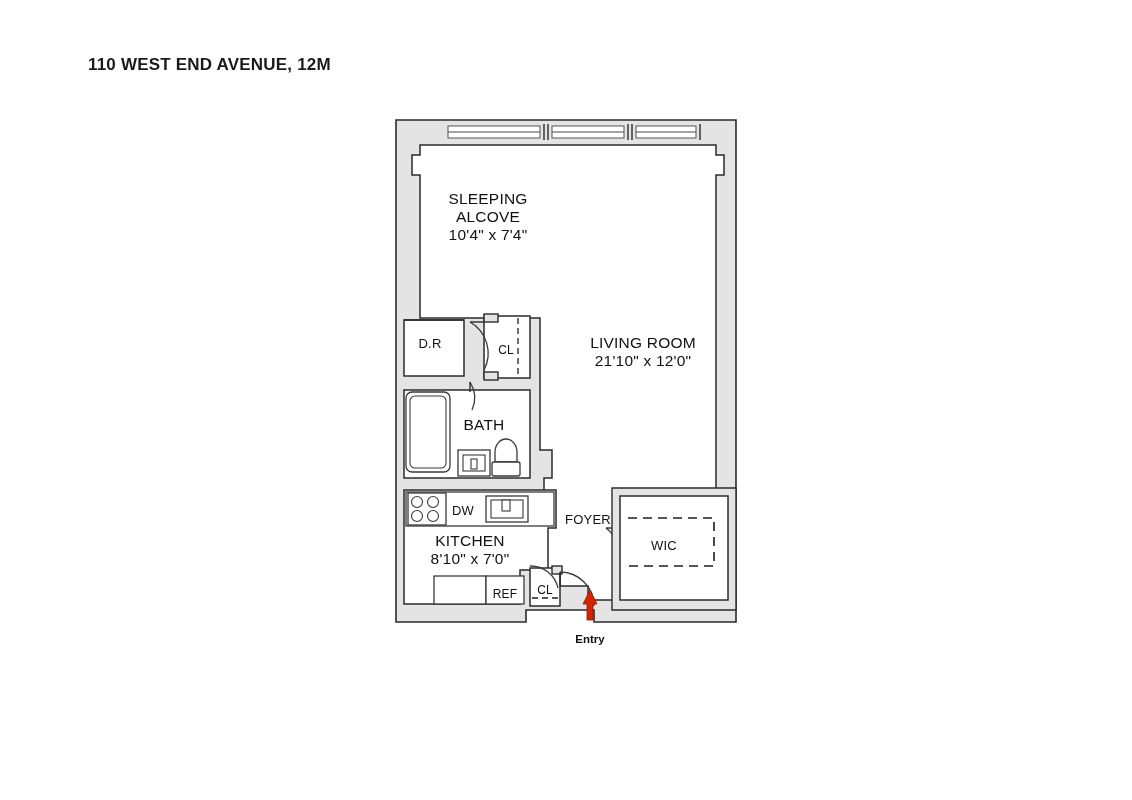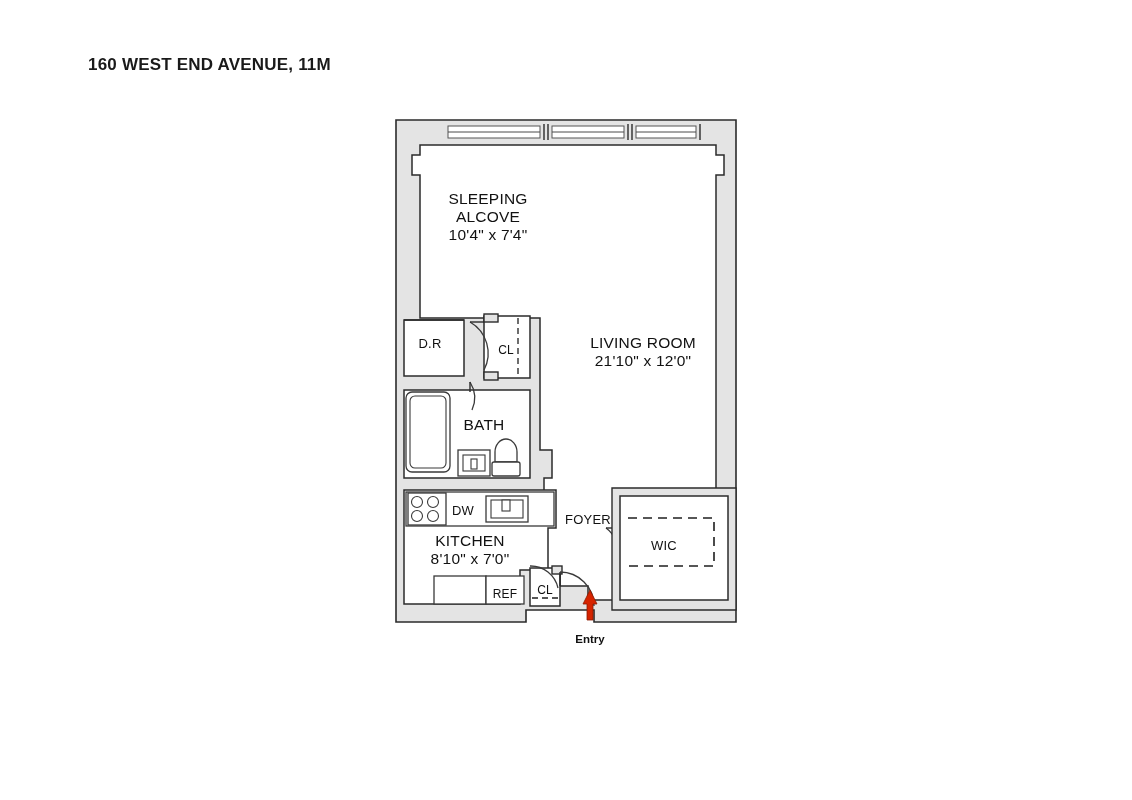--- a/index.html
+++ b/index.html
@@ -59,21 +59,21 @@
     font-size: 11.5px;
     font-weight: bold;
     fill: #111111;
     text-anchor: middle;
   }
   .arrow-red { fill: #d62400; stroke: #8c1a00; stroke-width: 0.8; }
 </style>
 </head>
 <body>
 
-<div id="page-title">160 WEST END AVENUE, 11M</div>
+<div id="page-title">110 WEST END AVENUE, 12M</div>
 
 <div id="floorplan-wrap">
 <svg id="floorplan" width="1132" height="800" viewBox="0 0 1132 800">
 
   <g>
     <path class="wall-fill" d="
       M 396,120
       L 736,120
       L 736,622
       L 594,622

